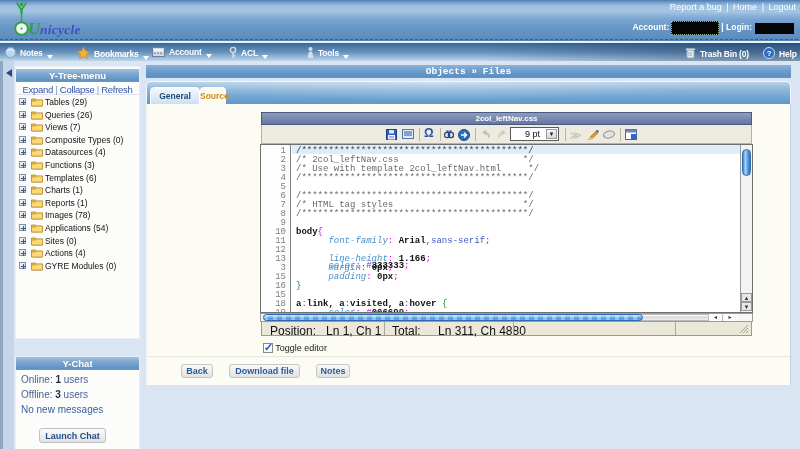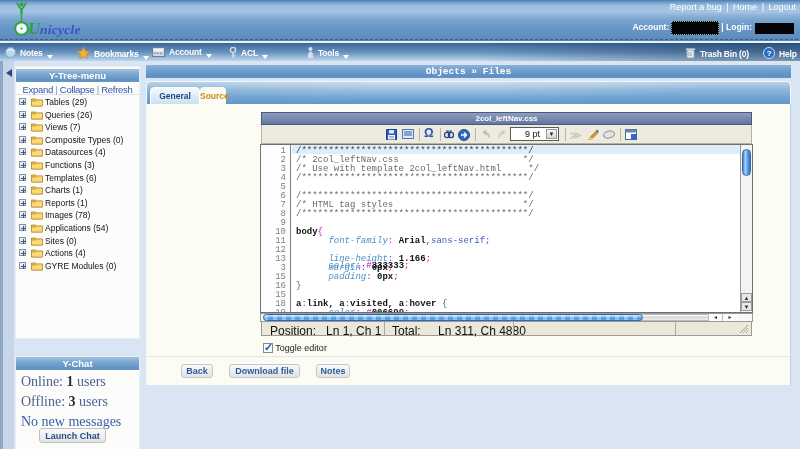--- a/index.html
+++ b/index.html
@@ -47,21 +47,21 @@
 #treelinks { text-align:center; font-size:9.5px; letter-spacing:-0.3px; white-space:nowrap; color:#3355aa; padding-top:2px; height:13px; border-bottom:1px solid #e0e4ea; }
 #treelinks span { color:#8899bb; }
 #tree { padding-top:1px; }
 .trow { height:12.3px; font-size:8.5px; color:#111; white-space:nowrap; position:relative; padding-left:29px; line-height:12px; margin-bottom:0.3px; }
 .plus { position:absolute; left:3px; top:2px; width:7px; height:7px; background:linear-gradient(135deg,#f8fafc,#c6d3e2); border:1px solid #7f93ad; }
 .plus:before { content:""; position:absolute; left:1px; top:3px; width:5px; height:1px; background:#44597a; }
 .plus:after { content:""; position:absolute; left:3px; top:1px; width:1px; height:5px; background:#44597a; }
 .folder { position:absolute; left:15px; top:1px; width:12px; height:10px; }
 
 
-#chatpanel .line { font-size:14px; color:#4a5f94; margin:4px 0 0 5px;font-family:Liberation Serif, serif; }
+#chatpanel .line { font-size:10px; color:#4a5f94; margin:4px 0 0 5px; }
 #chatpanel .line b { color:#222c44; }
 #chatpanel .link { color:#3a5fa5; }
 #launchchat { position:absolute; left:23px; top:71px; width:67px; height:15px; background:linear-gradient(#fbfbfb,#e3e3e3); border:1px solid #c0c0c0; border-radius:3px; color:#274f86; font-weight:bold; font-size:9px; text-align:center; line-height:14px; }
 
 
 #objbar { left:146px; top:65px; width:645px; height:13px;
   background:linear-gradient(to bottom,#8db2d8 0px,#719fcc 5px,#5a8ec2 12px,#6d9cc9 13px);
   color:#ffffff; font-weight:bold; font-size:9.5px; text-align:center; line-height:13px;font-family:Liberation Mono, monospace; }
 #tabstrip { left:146px; top:81px; width:645px; height:23px; border:1px solid #f2f7fb; border-bottom:none; border-radius:5px 5px 0 0;
   background:radial-gradient(ellipse 420px 26px at 45% 0%, rgba(255,255,255,0.28), rgba(255,255,255,0) 70%),linear-gradient(to bottom,#b9d3e8 0px,#8cb4da 8px,#6fa3d1 16px,#5e96c8 23px); }

